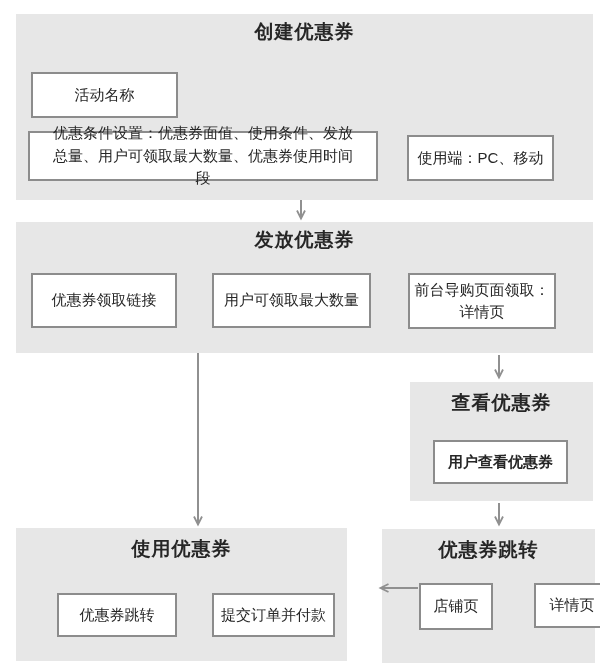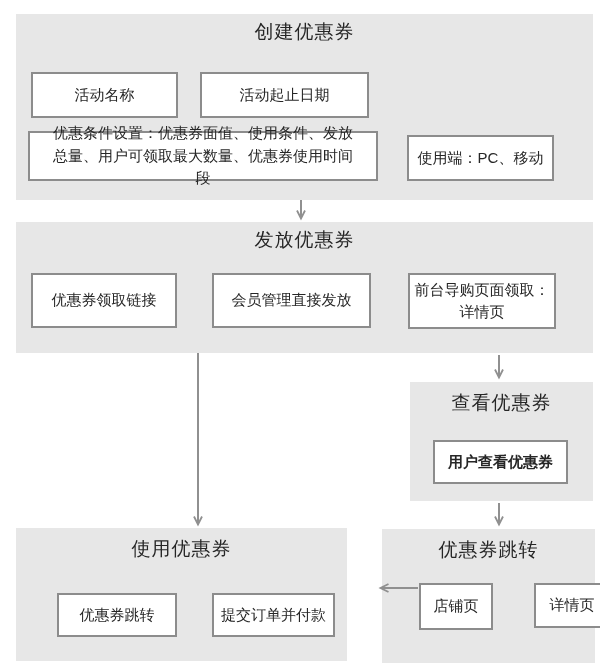--- a/index.html
+++ b/index.html
@@ -21,21 +21,21 @@
     overflow: hidden;
   }
   .panel {
     position: absolute;
     background: var(--panel-bg);
   }
   .panel-title {
     padding-top: 6px;
     text-align: center;
     font-size: 19px;
-    font-weight: normal;
+    font-weight: bold;
     line-height: 24px;
     color: var(--text);
     letter-spacing: 1px;
   }
   .node {
     position: absolute;
     box-sizing: border-box;
     background: var(--box-bg);
     border: 2px solid var(--box-border);
     display: flex;
@@ -97,26 +97,25 @@
 
   <section class="panel" id="p-redirect">
     <h2 class="panel-title">优惠券跳转</h2>
   </section>
 
   <section class="panel" id="p-use">
     <h2 class="panel-title">使用优惠券</h2>
   </section>
 
   <div class="node" id="n-activity-name">活动名称</div>
-  <div class="node" id="n-activity-dates">活动起止日期</div>
   <div class="node" id="n-condition">优惠条件设置：优惠券面值、使用条件、发放总量、用户可领取最大数量、优惠券使用时间段</div>
   <div class="node" id="n-client">使用端：PC、移动</div>
 
   <div class="node" id="n-claim-link">优惠券领取链接</div>
-  <div class="node" id="n-member">会员管理直接发放</div>
+  <div class="node" id="n-member">用户可领取最大数量</div>
   <div class="node" id="n-front-guide">前台导购页面领取：详情页</div>
 
   <div class="node" id="n-user-view">用户查看优惠券</div>
 
   <div class="node" id="n-shop">店铺页</div>
   <div class="node" id="n-detail">详情页</div>
 
   <div class="node" id="n-order-confirm">优惠券跳转</div>
   <div class="node" id="n-submit-pay">提交订单并付款</div>
 

